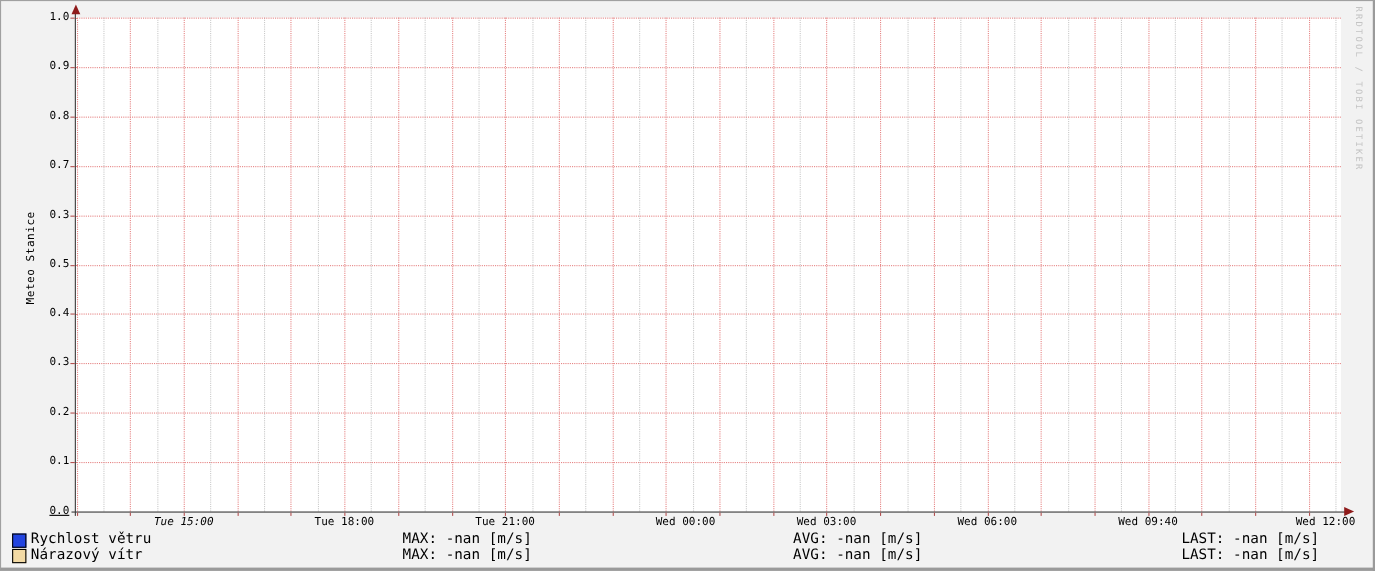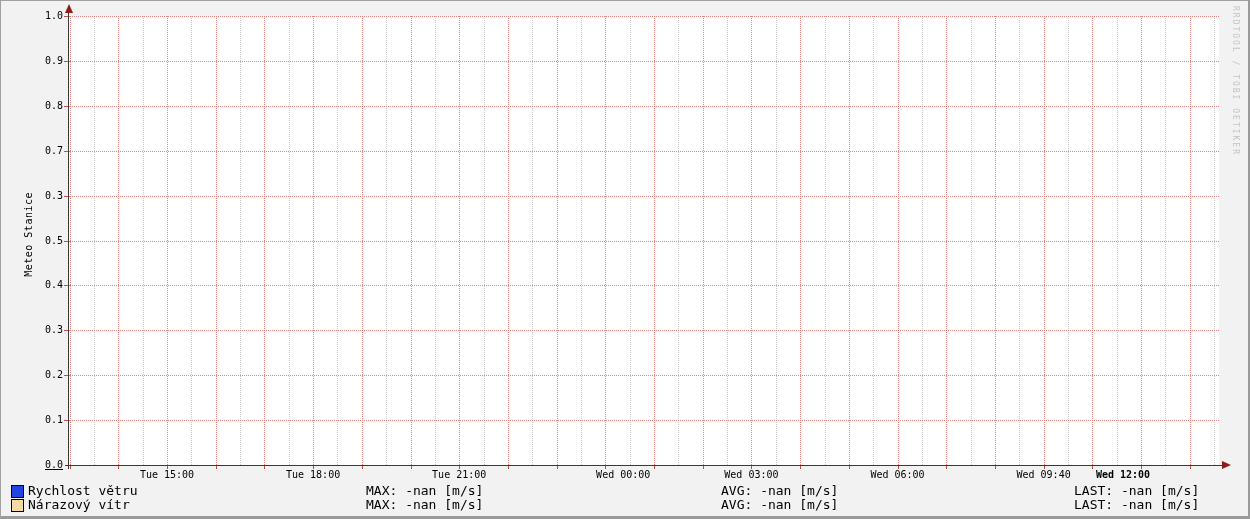--- a/index.html
+++ b/index.html
@@ -140,28 +140,28 @@
       <div class="ytick-label" style="top: 144.7px;">0.7</div>
       <div class="ytick-label" style="top: 189.6px;">0.3</div>
       <div class="ytick-label" style="top: 234.5px;">0.5</div>
       <div class="ytick-label" style="top: 279.4px;">0.4</div>
       <div class="ytick-label" style="top: 324.3px;">0.3</div>
       <div class="ytick-label" style="top: 369.2px;">0.2</div>
       <div class="ytick-label" style="top: 414.1px;">0.1</div>
       <div class="ytick-label" style="top: 459px; text-decoration: underline;">0.0</div>
     </div>
   <div id="xtick-layer">
-      <div class="xtick-label" style="left: 166px;">Tue 15:00</div>
+      <div class="xtick-label" style="left: 166px; font-style: italic;">Tue 15:00</div>
       <div class="xtick-label" style="left: 312.1px;">Tue 18:00</div>
       <div class="xtick-label" style="left: 458.2px;">Tue 21:00</div>
       <div class="xtick-label" style="left: 604.3px; text-align: right;">Wed 00:00</div>
       <div class="xtick-label" style="left: 750.4px;">Wed 03:00</div>
       <div class="xtick-label" style="left: 896.5px;">Wed 06:00</div>
       <div class="xtick-label" style="left: 1042.6px;">Wed 09:40</div>
-      <div class="xtick-label" style="left: 1122px; font-weight: bold;">Wed 12:00</div>
+      <div class="xtick-label" style="left: 1204px;">Wed 12:00</div>
     </div>
   <div id="tickmark-layer">
       <div class="tick-x" style="left: 68.6px;"></div>
       <div class="tick-x" style="left: 117.3px;"></div>
       <div class="tick-x" style="left: 166px;"></div>
       <div class="tick-x" style="left: 214.7px;"></div>
       <div class="tick-x" style="left: 263.4px;"></div>
       <div class="tick-x" style="left: 312.1px;"></div>
       <div class="tick-x" style="left: 360.8px;"></div>
       <div class="tick-x" style="left: 409.5px;"></div>

